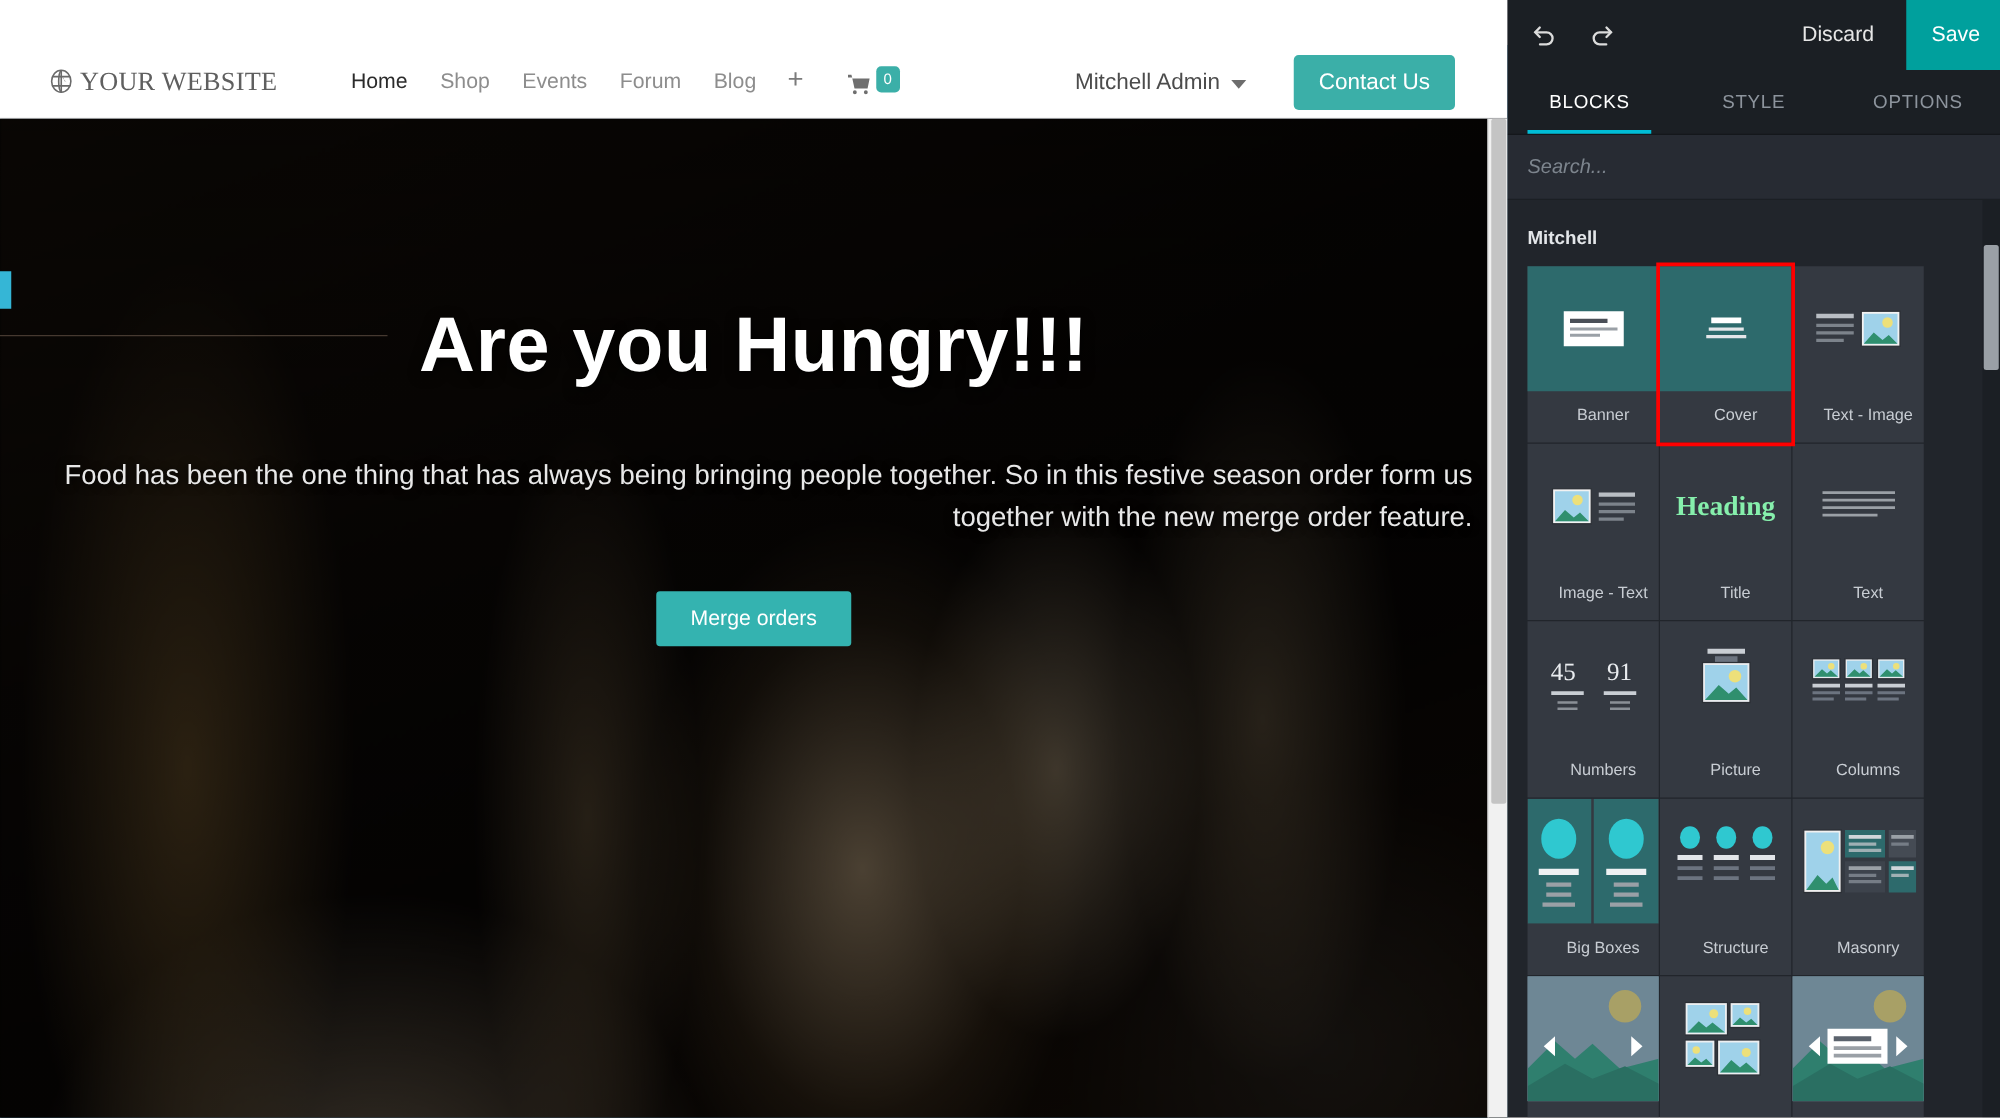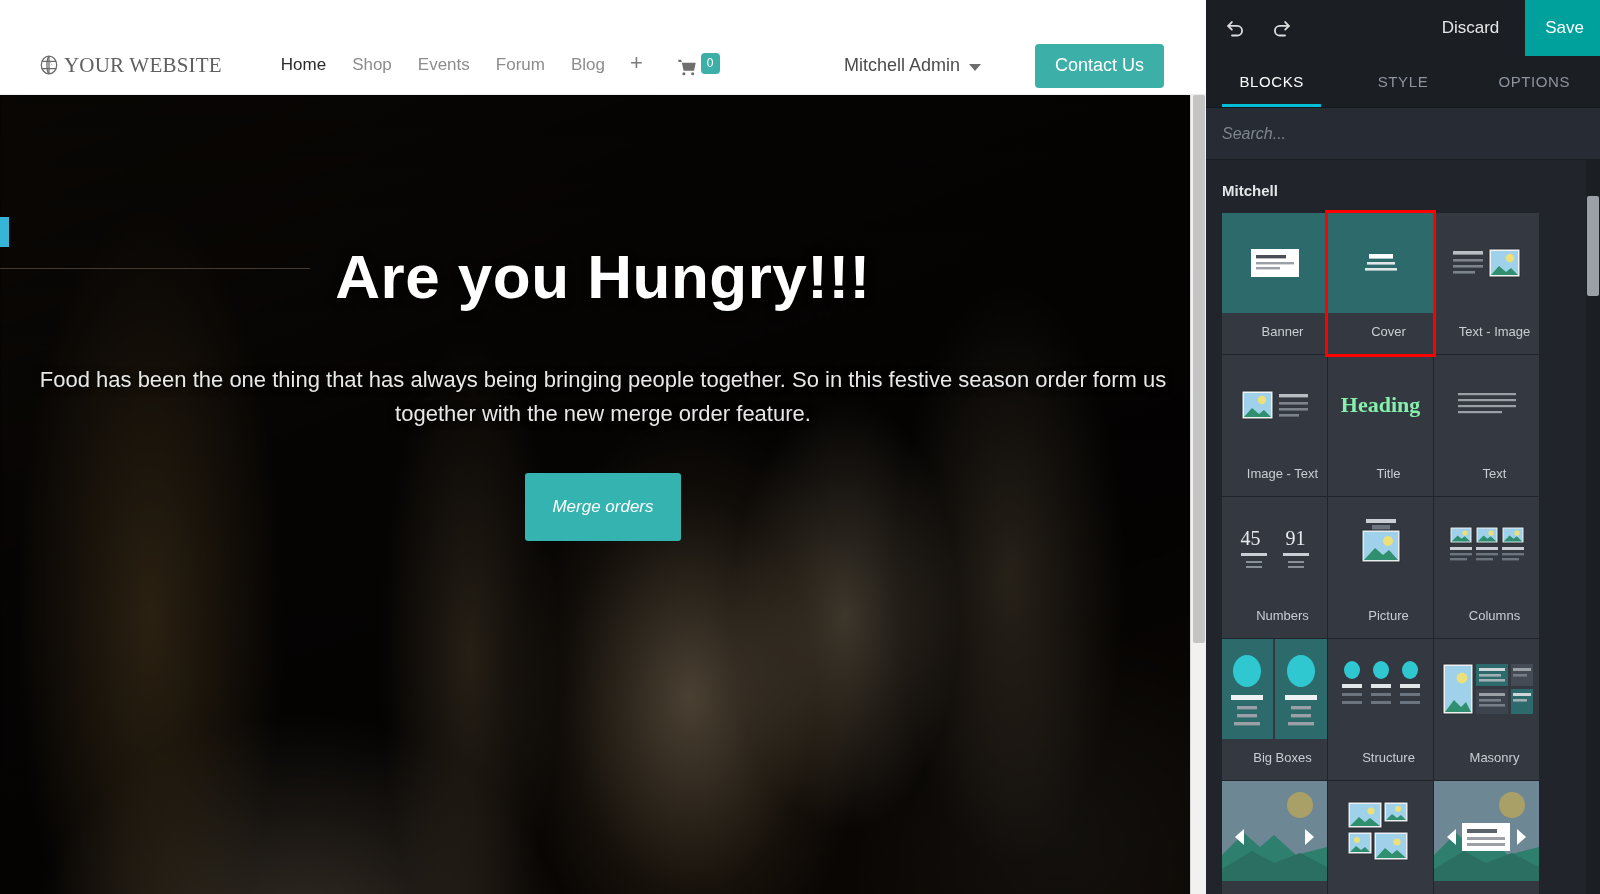--- a/index.html
+++ b/index.html
@@ -58,21 +58,21 @@
   .cart-icon { width: 22px; height: 22px; color: #6f6f6f; margin-top: 5px; }
   .cart-badge {
     background: #3BAFA8; color: #ffffff;
     font-size: 12px; line-height: 1;
     padding: 4px 6px 5px 6px; border-radius: 4px;
     margin-top: 1px; min-width: 17px; text-align: center;
   }
 
   #header-right {
     position: absolute; right: 0; top: 0; height: 59px;
-    display: flex; align-items: center; gap: 16px;
+    display: flex; align-items: center; gap: 0;
   }
   #user-menu {
     display: flex; align-items: center; gap: 9px;
     font-size: 18px; color: #4c4c4c; cursor: pointer;
     padding-right: 0;
   }
   .caret-down {
     width: 0; height: 0; border-left: 6px solid transparent;
     border-right: 6px solid transparent; border-top: 7px solid #6d6d6d;
     margin-top: 3px;
@@ -126,28 +126,28 @@
     color: #ffffff; font-size: 62px; font-weight: 700;
     letter-spacing: .5px; line-height: 1.1;
     font-family: "Liberation Sans", sans-serif;
     text-shadow: 0 2px 10px rgba(0,0,0,.85);
   }
   #hero-sub {
     color: #e8e8e8; font-size: 22px; line-height: 1.55;
     max-width: 1150px; margin: 52px auto 0 auto;
     text-shadow: 0 1px 8px rgba(0,0,0,.9);
     font-family: "Liberation Sans", sans-serif;
+    text-align: right;
   }
   #merge-btn {
     display: inline-block; margin-top: 42px;
     background: #34B3B0; color: #ffffff;
-    font-size: 17px; padding: 24px 27px;
+    font-size: 17px; padding: 12px 27px;
     border: none; border-radius: 3px; cursor: pointer;
     font-family: "Liberation Sans", sans-serif;
-    font-style: italic;
   }
 
   
   #site-scrollbar {
     position: absolute; right: 0; top: 59px;
     width: 16px; height: 835px;
     background: #f1f1f1; border-left: 1px solid #dadada;
     z-index: 10;
   }
   #site-scroll-thumb {

